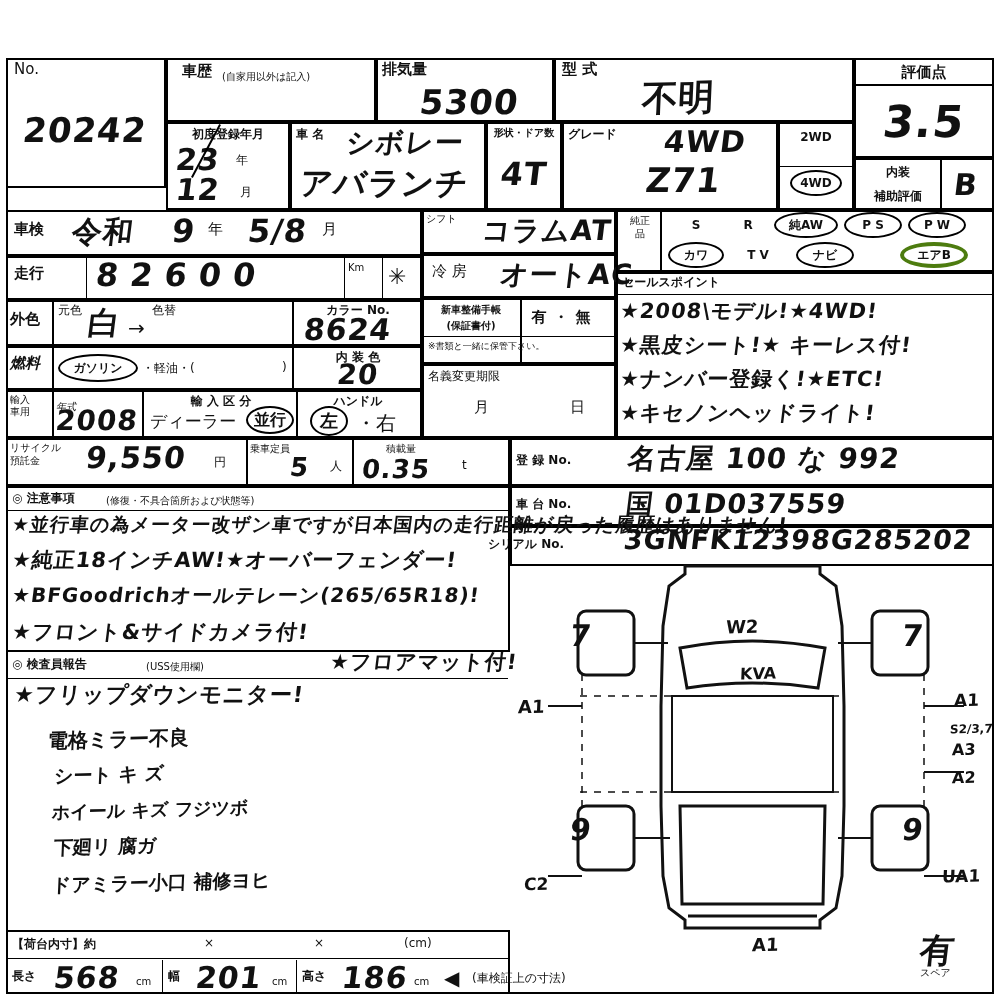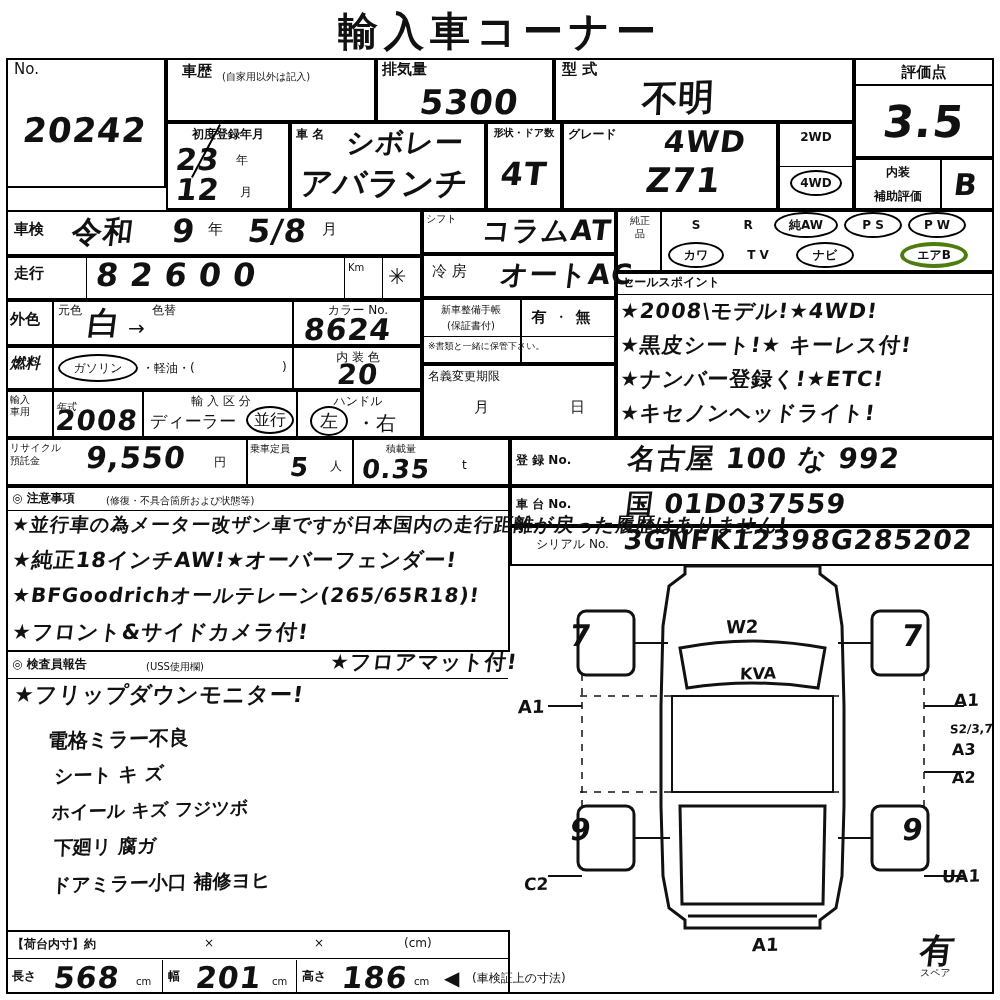--- a/index.html
+++ b/index.html
@@ -12,21 +12,21 @@
     overflow:hidden;
   }
   .sheet{position:absolute;left:0;top:0;width:1000px;height:1000px;}
 
   
   .abs{position:absolute;box-sizing:border-box;}
   .bx{position:absolute;box-sizing:border-box;border:2px solid #000;}
   .lbl{font-size:15px;line-height:1.05;}
   .sm{font-size:12px;}
   .xs{font-size:10px;}
-  .ctr{display:flex;align-items:center;justify-content:center;text-align:center;}
+  .ctr{display:flex;align-items:center;justify-content:center;text-align:center;font-weight:bold;}
 
   
   .hw{
     font-family:"DejaVu Sans", sans-serif;
     font-weight:700;
     transform:skewX(-7deg);
     letter-spacing:1px;
   }
   .hw2{
     font-family:"DejaVu Sans", sans-serif;
@@ -41,21 +41,20 @@
   .vline1{position:absolute;background:#000;width:1px;}
   .hline1{position:absolute;background:#000;height:1px;}
 </style>
 </head>
 <body>
 
 <div class="sheet">
 
   <div class="bx" style="left:6px;top:58px;width:988px;height:936px;"></div>
 
-  <div class="abs title ctr" style="left:250px;top:8px;width:500px;height:46px;">輸入車コーナー</div>
 
   <div class="bx" style="left:6px;top:58px;width:160px;height:130px;"></div>
   <div class="abs lbl" style="left:14px;top:62px;">No.</div>
   <div class="abs hw ctr" style="left:10px;top:110px;width:150px;height:40px;font-size:34px;">20242</div>
 
   <div class="bx" style="left:166px;top:58px;width:210px;height:64px;"></div>
   <div class="abs lbl" style="left:182px;top:64px;font-weight:700;">車歴</div>
   <div class="abs xs" style="left:222px;top:70px;">(自家用以外は記入)</div>
 
   <div class="bx" style="left:376px;top:58px;width:178px;height:64px;"></div>
@@ -226,21 +225,21 @@
 
   <div class="bx" style="left:510px;top:438px;width:484px;height:48px;"></div>
   <div class="abs sm" style="left:516px;top:452px;font-weight:700;">登 録 No.</div>
   <div class="abs hw" style="left:628px;top:440px;font-size:28px;">名古屋 100 な 992</div>
 
   <div class="bx" style="left:510px;top:486px;width:484px;height:40px;"></div>
   <div class="abs sm" style="left:516px;top:496px;font-weight:700;">車 台 No.</div>
   <div class="abs hw" style="left:626px;top:486px;font-size:27px;">国 01D037559</div>
 
   <div class="bx" style="left:510px;top:526px;width:484px;height:40px;"></div>
-  <div class="abs sm" style="left:536px;top:536px;font-weight:400;">シリアル No.</div>
+  <div class="abs sm" style="left:488px;top:536px;font-weight:700;">シリアル No.</div>
   <div class="abs hw" style="left:624px;top:524px;font-size:27px;">3GNFK12398G285202</div>
 
   <div class="bx" style="left:6px;top:486px;width:504px;height:166px;"></div>
   <div class="abs sm" style="left:12px;top:490px;font-weight:700;">◎ 注意事項</div>
   <div class="abs xs" style="left:106px;top:494px;">(修復・不具合箇所および状態等)</div>
   <div class="hline1" style="left:8px;top:510px;width:500px;"></div>
 
   <div class="abs hw" style="left:12px;top:512px;width:700px;font-size:19px;white-space:nowrap;">★並行車の為メーター改ザン車ですが日本国内の走行距離が戻った履歴はありません!</div>
   <div class="abs hw" style="left:12px;top:546px;width:520px;font-size:21px;white-space:nowrap;">★純正18インチAW!★オーバーフェンダー!</div>
   <div class="abs hw" style="left:12px;top:582px;width:520px;font-size:20px;white-space:nowrap;">★BFGoodrichオールテレーン(265/65R18)!</div>

